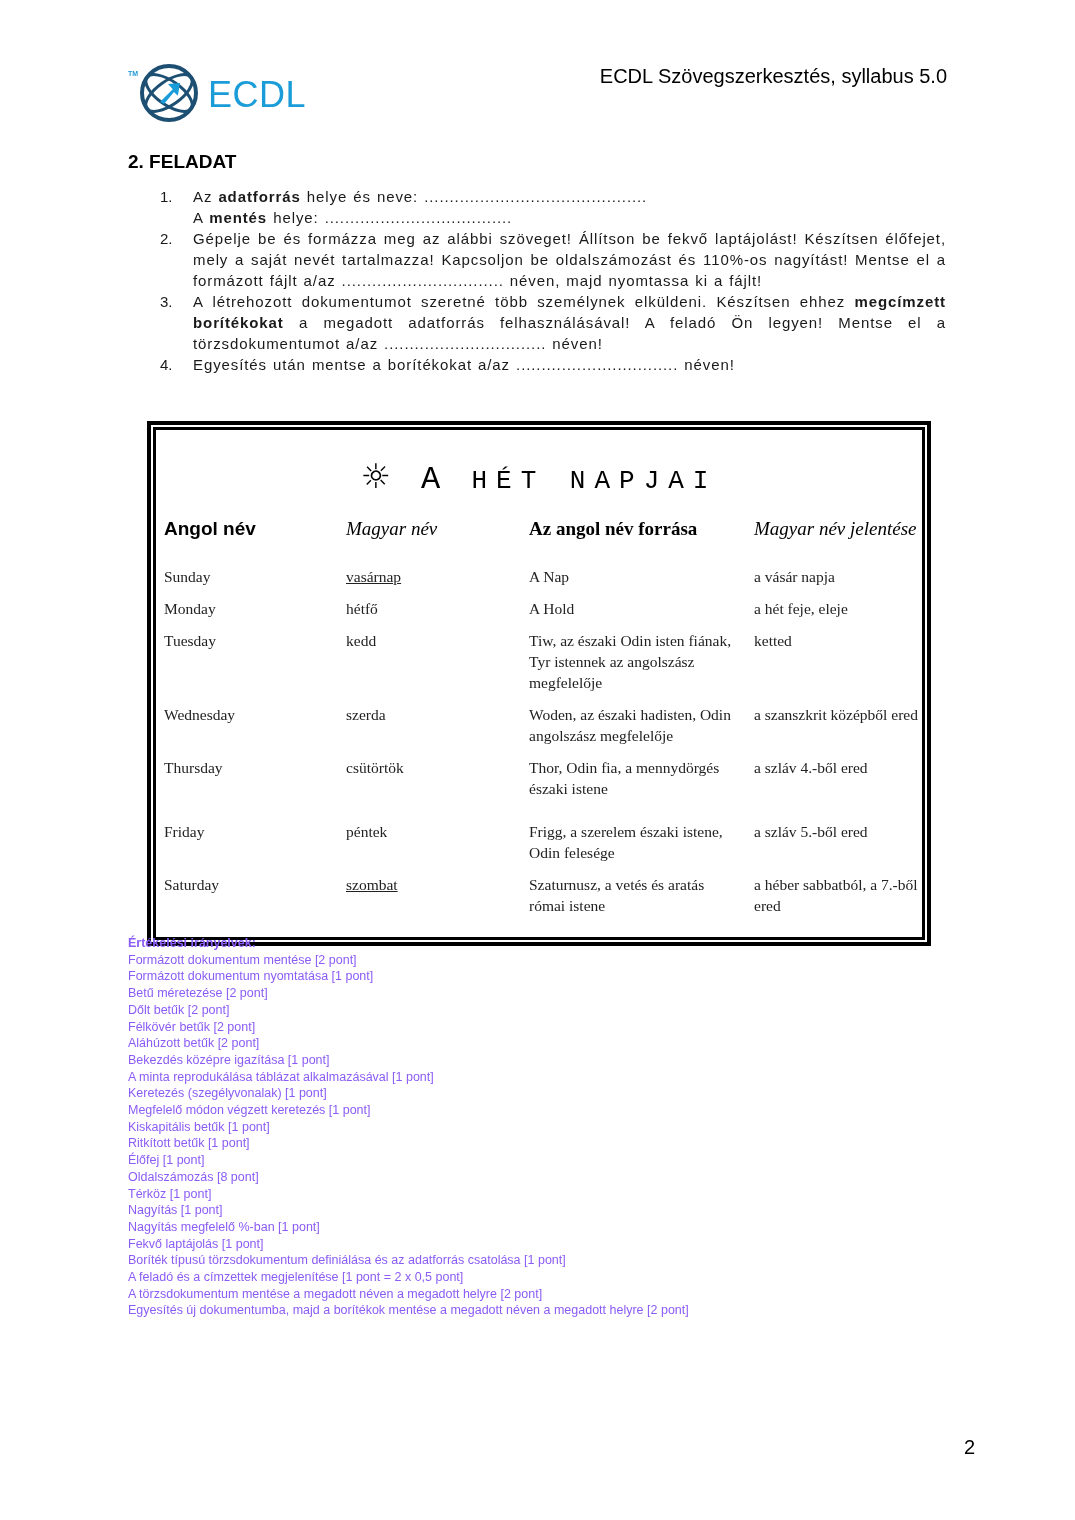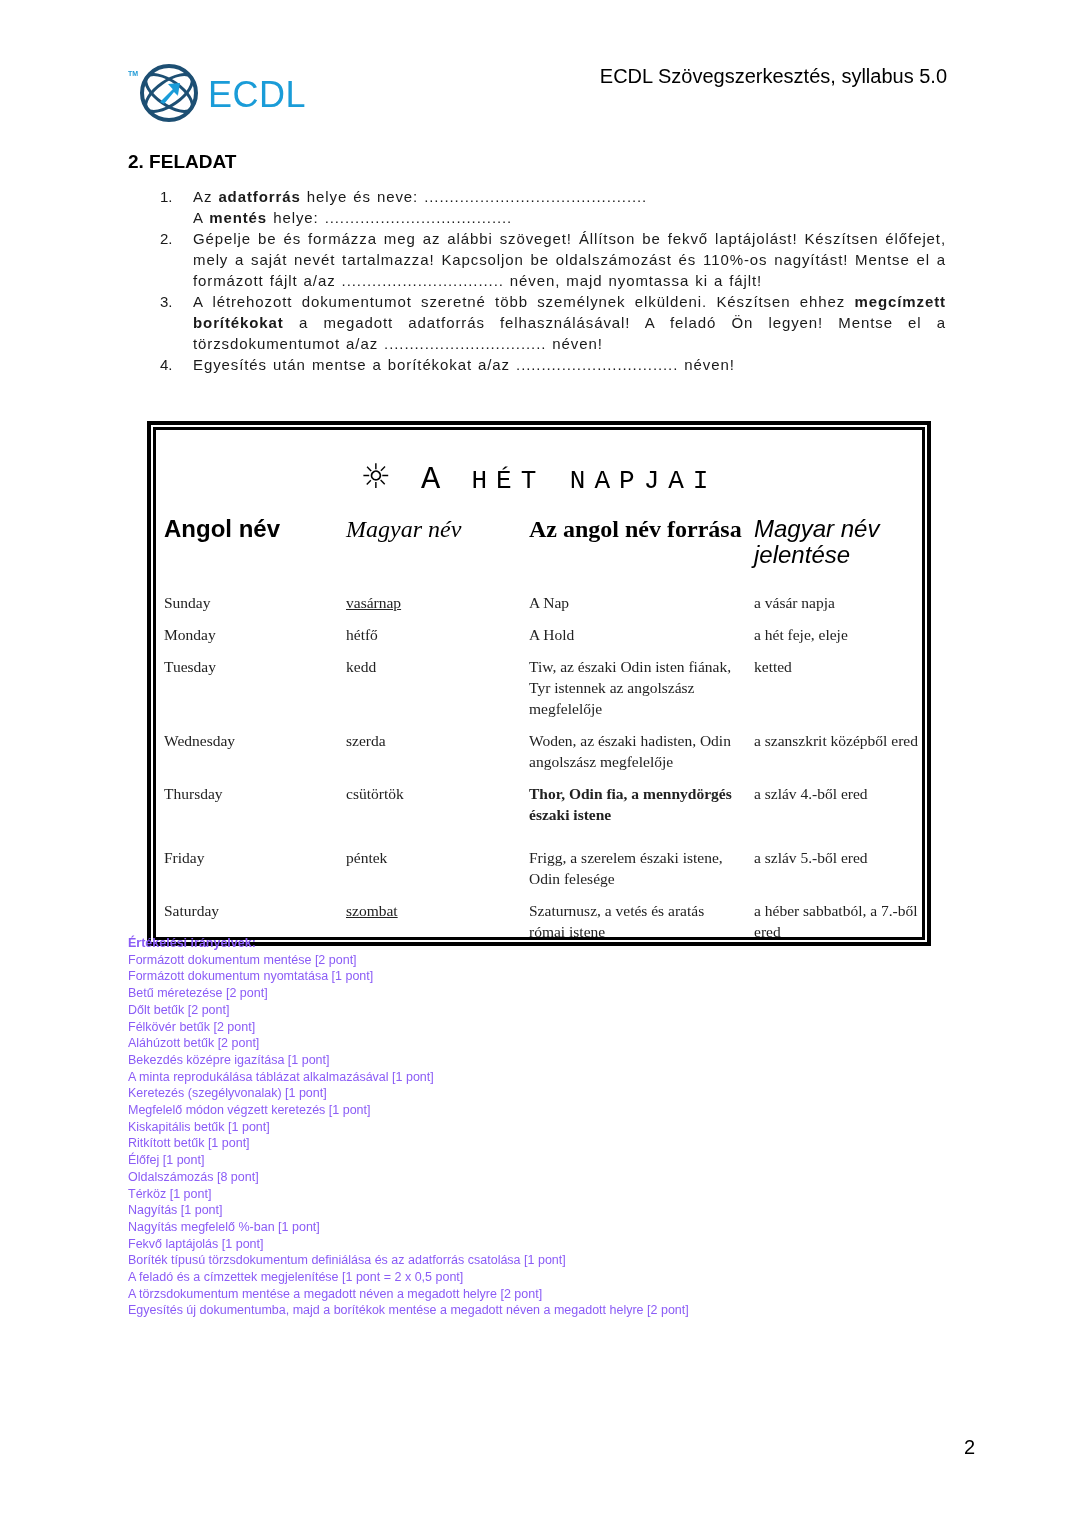--- a/index.html
+++ b/index.html
@@ -24,25 +24,25 @@
     }
     .frame-inner { width: 100%; height: 100%; border: 3px solid #000; box-sizing: border-box; position: relative; }
     .table-title {
       position: absolute; left: 0; right: 0; top: 26px; text-align: center;
       font-family: "Liberation Mono", monospace; font-size: 32px; letter-spacing: 6px;
     }
     .table-title .sun { font-family: "DejaVu Sans", sans-serif; font-size: 34px; margin-right: 30px; letter-spacing: 0; }
     .table-title .small { font-size: 26px; letter-spacing: 9px; }
     table.days { position: absolute; left: 8px; top: 86px; width: 756px; border-collapse: collapse; }
     table.days td, table.days th { vertical-align: top; text-align: left; padding: 0; font-weight: normal; }
-    table.days th { padding-bottom: 24px; font-size: 24px; line-height: 26px; }
+    table.days th { padding-bottom: 24px; font-size: 19px; line-height: 26px; }
     table.days th.c1 { font-family: "Liberation Sans", sans-serif; font-weight: bold; }
     table.days th.c2 { font-family: "Liberation Serif", serif; font-style: italic; }
     table.days th.c3 { font-family: "Liberation Serif", serif; font-weight: bold; }
-    table.days th.c4 { font-family: Liberation Sans, sans-serif; font-style: italic; }
+    table.days th.c4 { font-family: Liberation Serif, serif; font-style: italic; }
     table.days td { font-family: "Liberation Serif", serif; font-size: 15.5px; line-height: 21px; color: #222; padding-bottom: 11px; }
     .col1 { width: 182px; } .col2 { width: 183px; } .col3 { width: 225px; } .col4 { width: 166px; }
     .u { text-decoration: underline; }
     .eval { position: absolute; left: 128px; top: 935px; font-size: 12.5px; line-height: 16.7px; color: #8b5cf6; }
     .eval .head { font-weight: bold; }
     .page-num { position: absolute; left: 964px; top: 1436px; font-size: 20px; }
   </style>
 </head>
 <body>
 
@@ -118,21 +118,21 @@
         </tr>
         <tr>
           <td>Wednesday</td>
           <td>szerda</td>
           <td style="padding-right:18px;">Woden, az északi hadisten, Odin angolszász megfelelője</td>
           <td>a szanszkrit középből ered</td>
         </tr>
         <tr>
           <td style="padding-bottom:22px;">Thursday</td>
           <td>csütörtök</td>
-          <td style="padding-right:18px;padding-bottom:22px;font-weight:bold;">Thor, Odin fia, a mennydörgés északi istene</td>
+          <td style="padding-right:18px;padding-bottom:22px;">Thor, Odin fia, a mennydörgés északi istene</td>
           <td>a szláv 4.-ből ered</td>
         </tr>
         <tr>
           <td>Friday</td>
           <td>péntek</td>
           <td style="padding-right:18px;">Frigg, a szerelem északi istene, Odin felesége</td>
           <td>a szláv 5.-ből ered</td>
         </tr>
         <tr>
           <td>Saturday</td>

